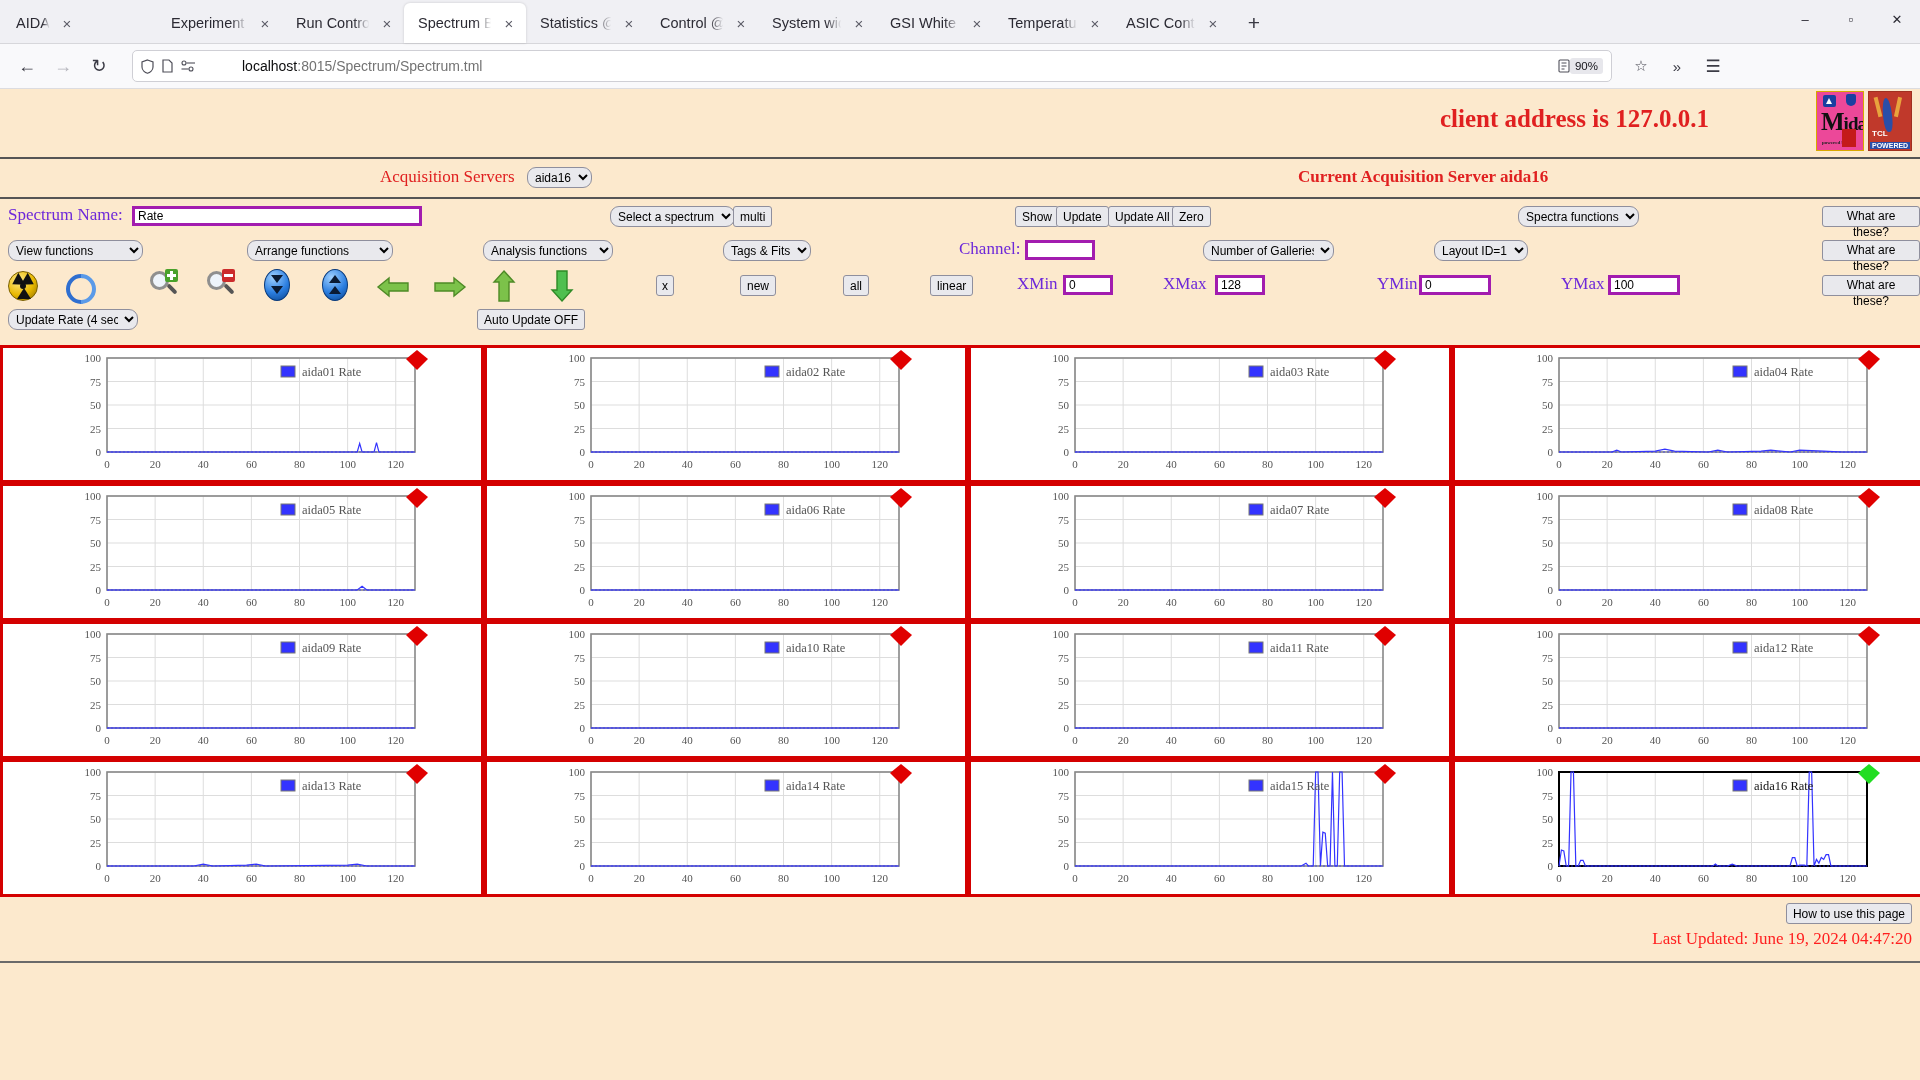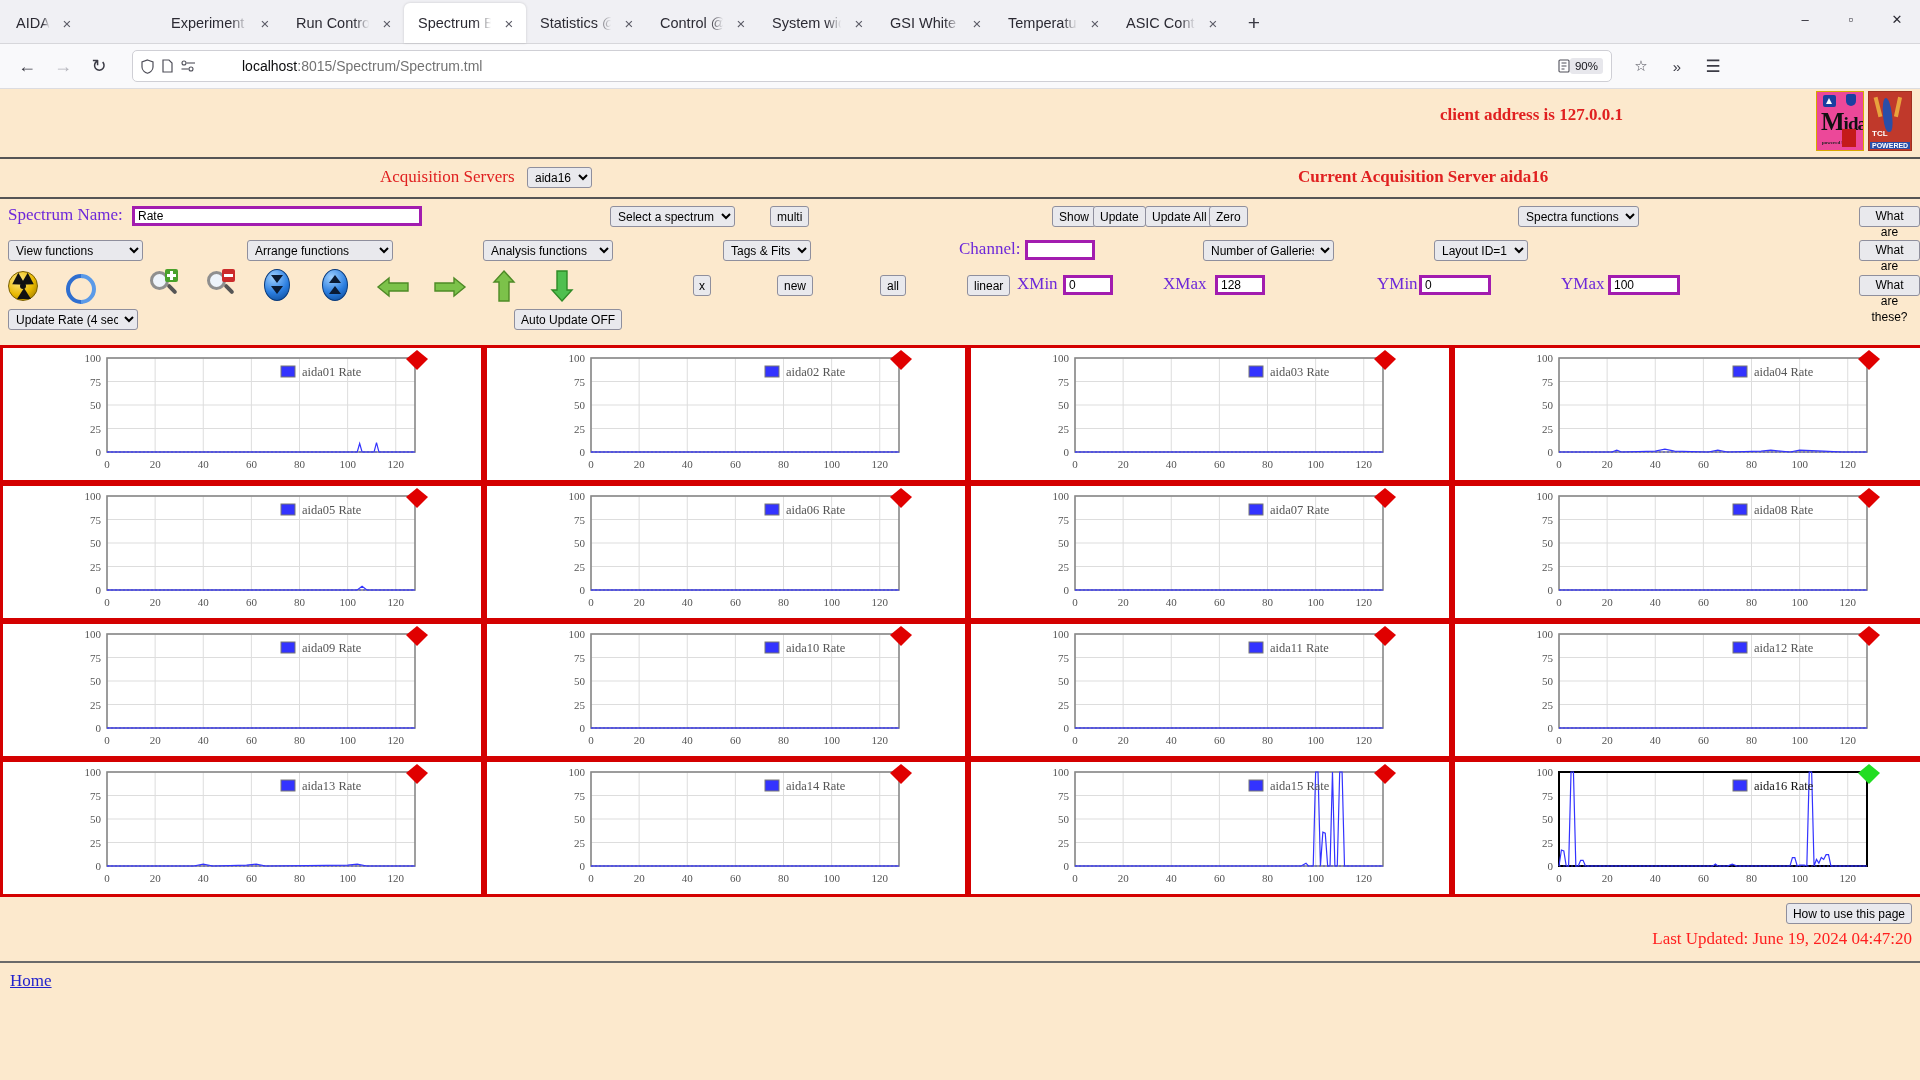--- a/index.html
+++ b/index.html
@@ -71,21 +71,21 @@
   .hr-thin { border:0; border-top: 2px solid #6a6a6a; margin:0; }
 
   .hdr { position:relative; height: 68px; }
   .title-main {
     position:absolute; left: 8px; top: 14px;
     color:#d60000; font-weight:bold; font-size: 21px;
     font-family:"Liberation Serif", serif;
   }
   .client-addr {
     position:absolute; left: 1440px; top: 16px;
-    color:#e02020; font-weight:bold; font-size:17px;
+    color:#e02020; font-weight:bold; font-size:25px;
   }
   .logos { position:absolute; right: 8px; top: 2px; display:flex; gap:4px; }
   .logo-midas {
     width: 48px; height: 60px; background:#ec4899; position:relative; overflow:hidden;
     border:1px solid #d8a800;
   }
   .logo-midas .m-txt { position:absolute; left:4px; top:16px; font-size:25px; font-weight:bold; color:#111;
                        font-family:"Liberation Serif", serif; letter-spacing:-1px;}
   .logo-midas .m-tri { position:absolute; left:6px; top:3px; width:13px; height:12px; background:#1a3fa0; border-radius:2px;}
   .logo-midas .m-tri:after{content:"";position:absolute;left:3px;top:3px;border-left:3.5px solid transparent;border-right:3.5px solid transparent;border-bottom:6px solid #fff;}
@@ -103,26 +103,26 @@
 
   .row-acq { position:relative; height: 38px; }
   .acq-label { position:absolute; left: 380px; top: 8px; color:#e02020; font-size:17px; }
   .acq-select { position:absolute; left: 527px; top: 8px; }
   .cur-acq { position:absolute; left: 1298px; top: 8px; color:#e02020; font-weight:bold; font-size:17px; }
 
   select, input[type=text], button {
     font-family:"Liberation Sans", sans-serif;
   }
   select {
-    font-size: 12px; background:#e9e9ed; border:1px solid #8f8f9d; border-radius:3px;
+    font-size: 12px; background:#e9e9ed; border:1px solid #8f8f9d; border-radius:9px;
     padding: 1px 3px; color:#000; height:21px;
   }
   .btn {
     font-size: 12px; background:#e9e9ed; border:1px solid #8f8f9d; border-radius:3px;
-    padding: 1px 6px; color:#000; height:21px; line-height:16px; cursor:default;margin-left:37px;
+    padding: 1px 6px; color:#000; height:21px; line-height:16px; cursor:default;
   }
   .tinput {
     border: 3px solid #a21caf; background:#fff; font-size:12px; padding:1px 3px; height:20px;
     font-family:"Liberation Sans", sans-serif;
   }
 
   .ctrl-area { position: relative; height: 142px; }
   .abs { position:absolute; }
 
   .lbl-red { color:#6d28d9; font-size:17px; font-family:"Liberation Serif", serif; }
@@ -949,18 +949,15 @@
             <text class="legend-txt sel" x="299" y="28">aida16 Rate</text>
             <polygon points="414,2 425,11 414,22 403,11" fill="#22dd22"></polygon>
           </svg></div>
       </div>
 
     <div style="position:relative; height:36px; margin-top:6px;">
       <button class="btn" style="position:absolute; right:8px; top:0;">How to use this page</button>
       <div class="last-upd" style="top:26px;">Last Updated: June 19, 2024 04:47:20</div>
     </div>
     <hr class="hr-thin" style="margin-top:22px;">
-    <div style="position:relative; height:40px;">
-      <a class="home-link" style="top:8px;" href="#">Home</a>
-    </div>
 
   </div>
 </div>
 
 </body></html>

